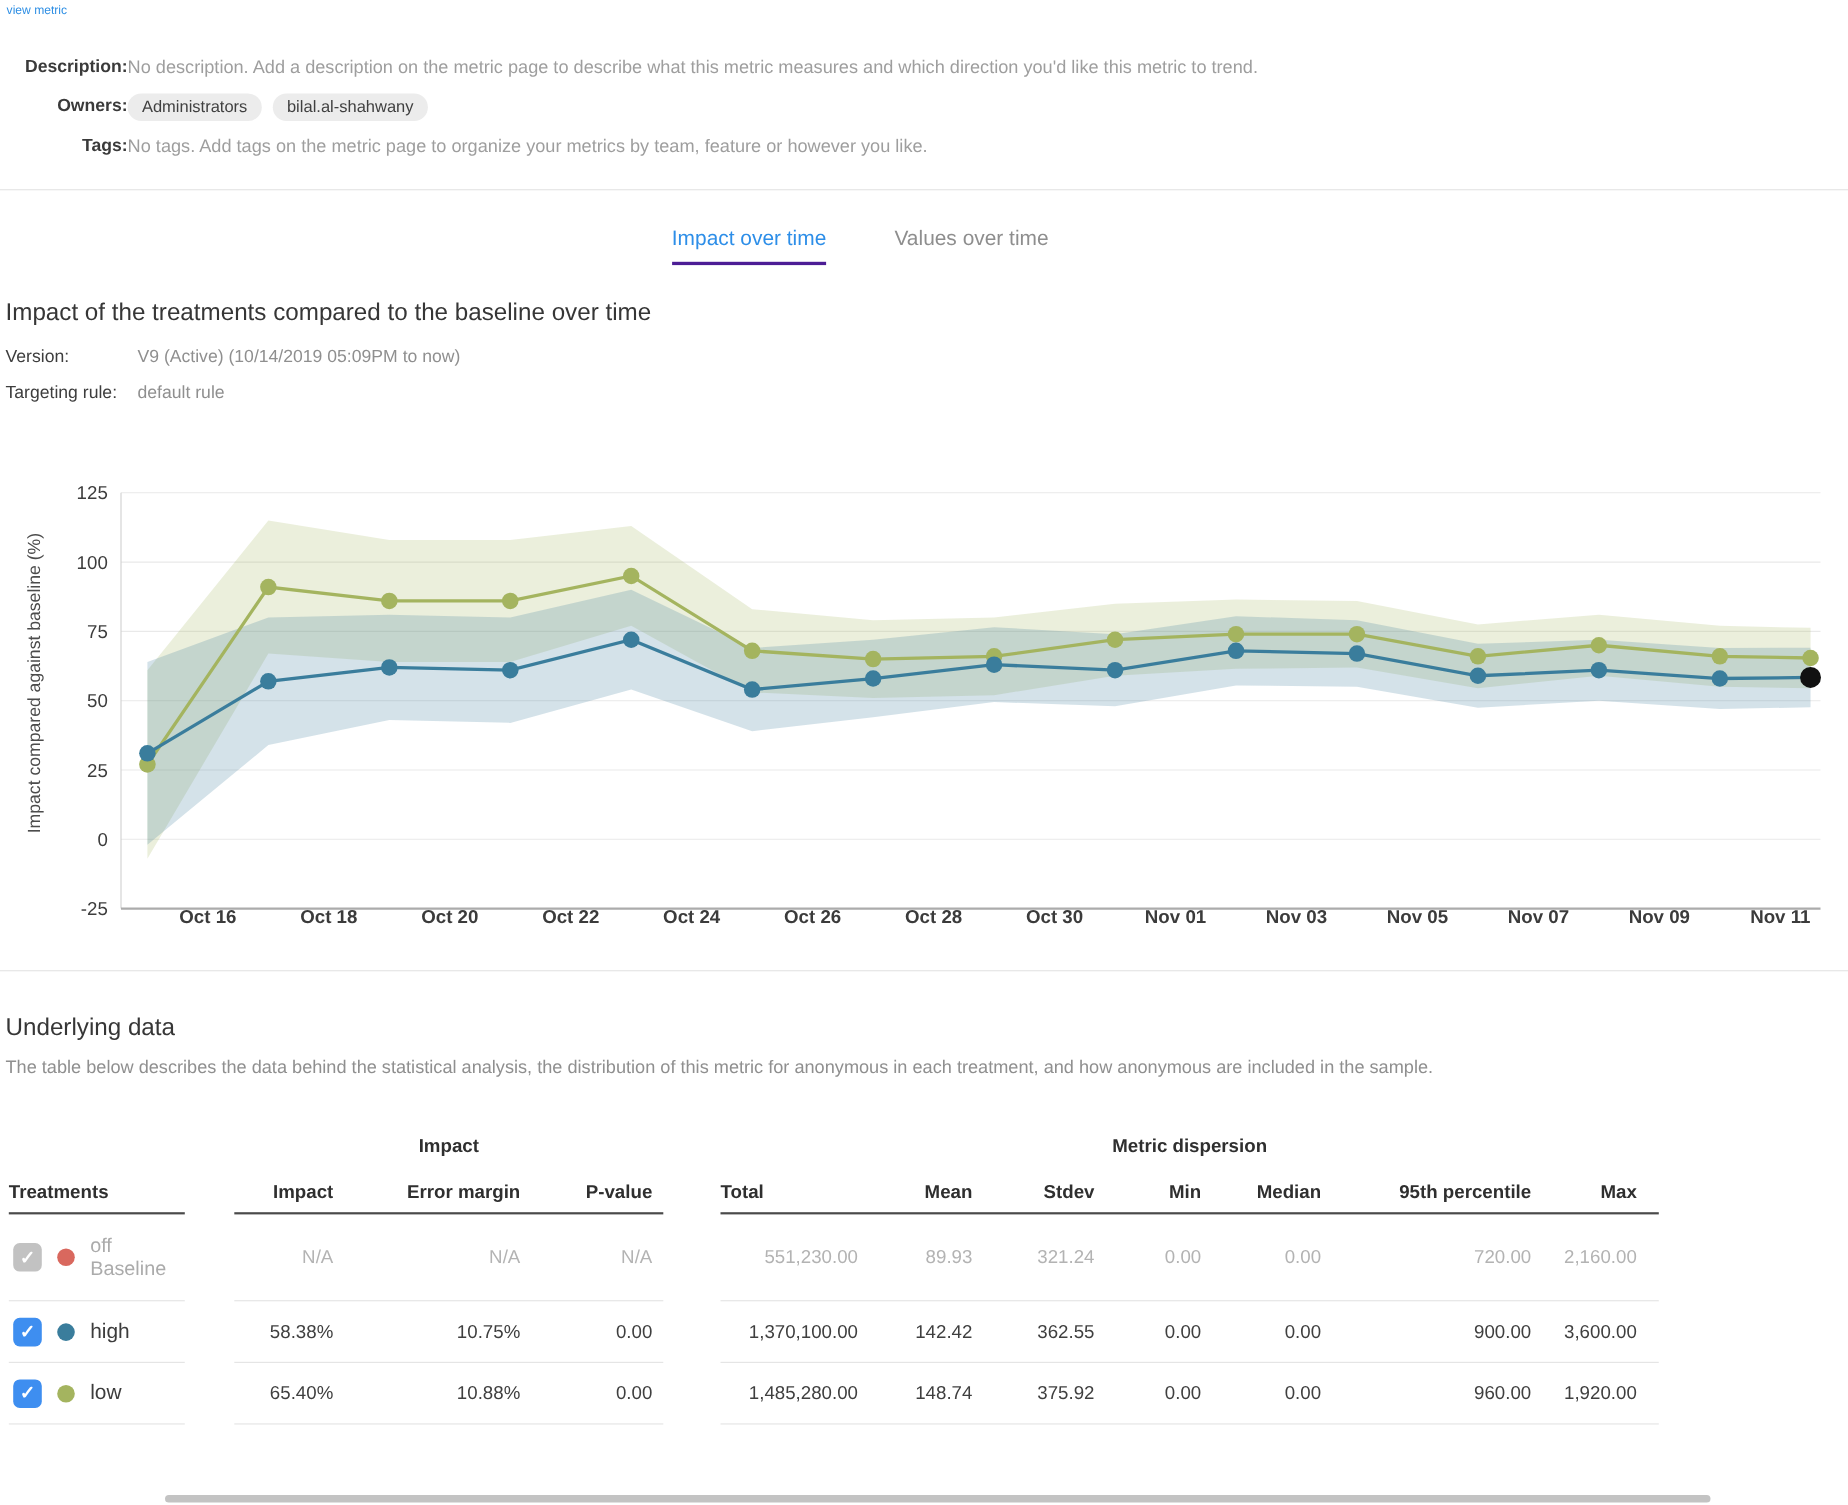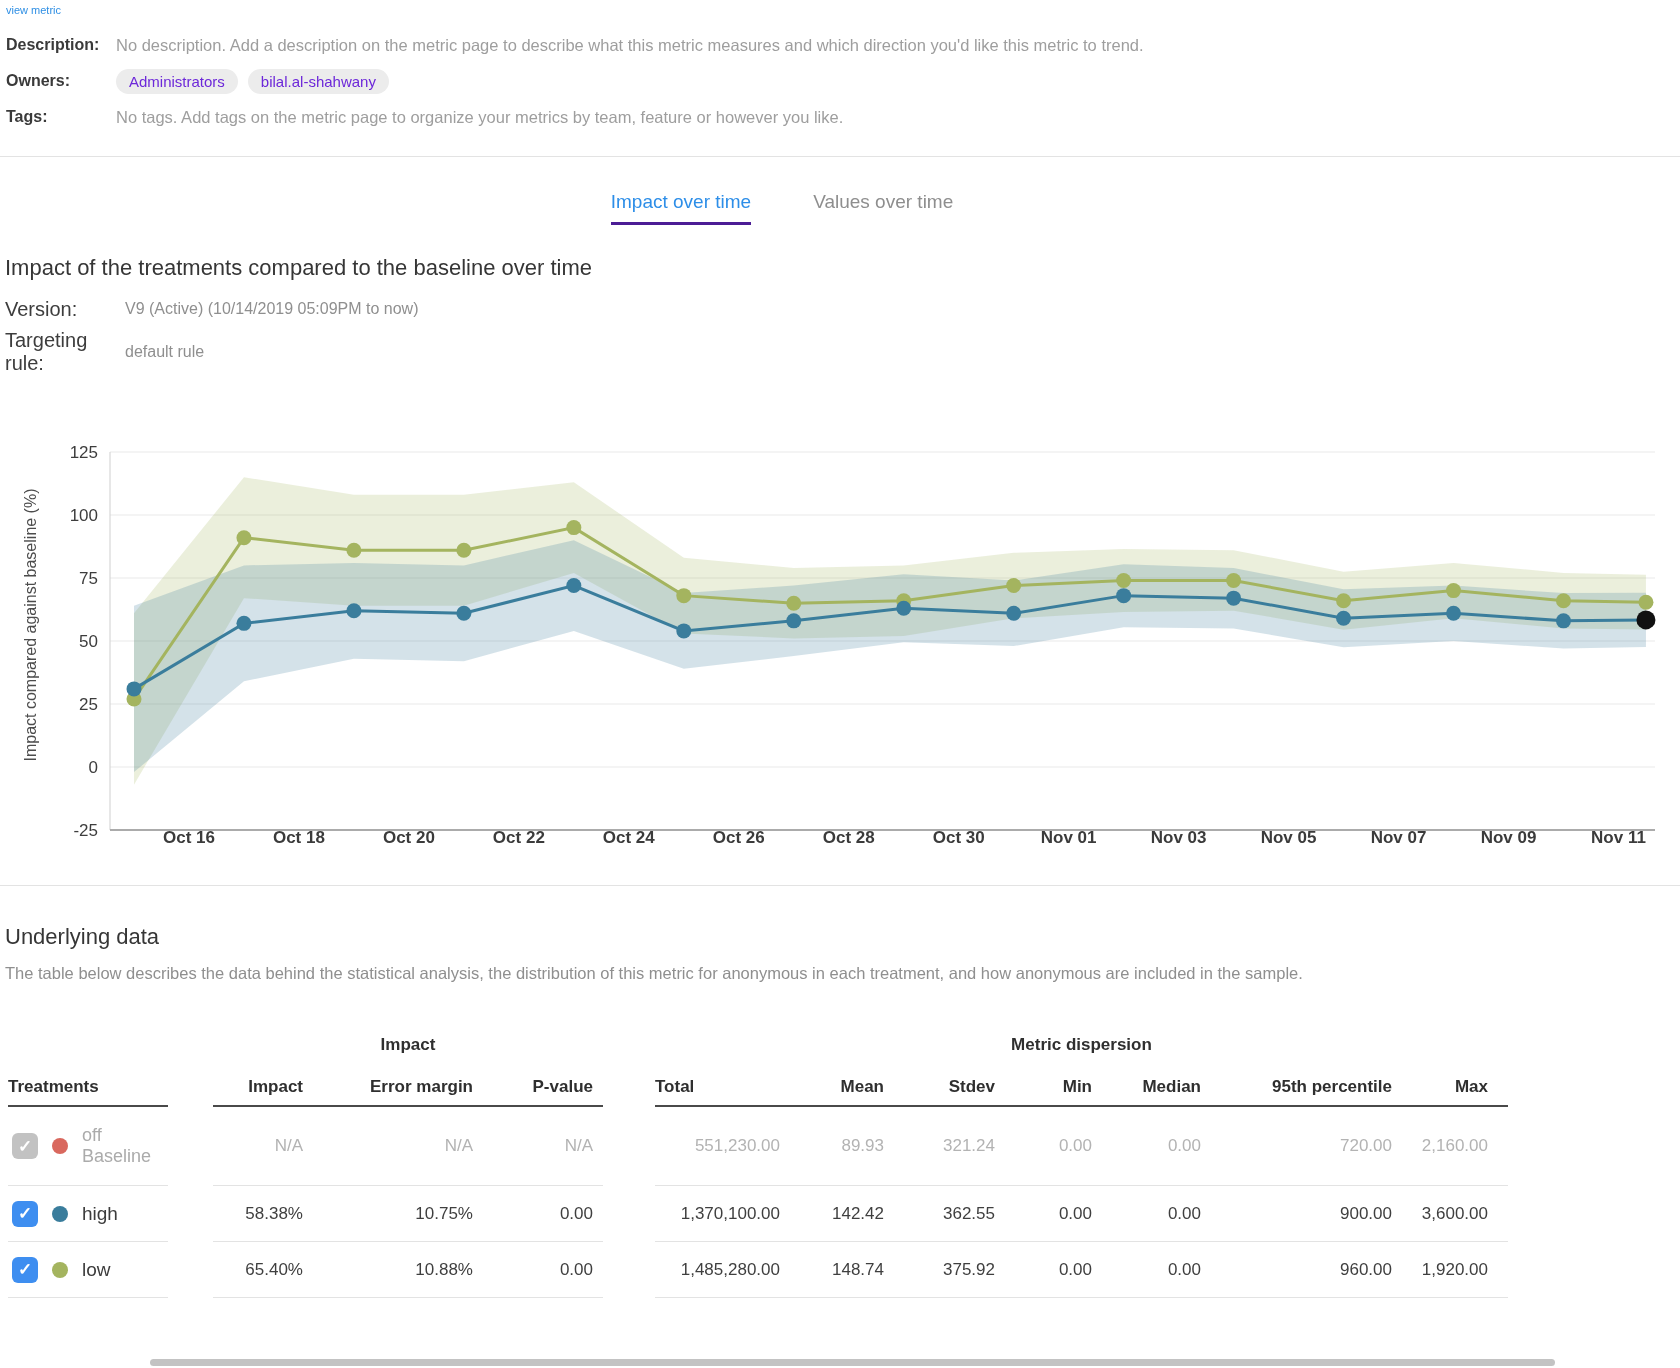--- a/index.html
+++ b/index.html
@@ -6,40 +6,40 @@
   html,body { width:1680px; height:1368px; overflow:hidden; background:#ffffff;
     font-family:"Liberation Sans", sans-serif; color:#3c3c3c; }
 
   .page { position:relative; width:1680px; height:1368px; }
 
   
   .hdr { padding:4px 0 0 6px; display:flex; align-items:baseline; gap:18px; }
   .hdr h1 { font-size:23px; font-weight:bold; color:#2b2b2b; letter-spacing:0.2px; }
   .hdr a.view-metric { font-size:11px; color:#2f8fe4; text-decoration:none; cursor:pointer; }
 
-  .meta { margin-top:15px; padding-left:6px; }
+  .meta { margin-top:31px; padding-left:6px;text-align:right; }
   .meta-row { display:flex; align-items:center; min-height:28px; margin-bottom:8px; }
   .meta-label { width:110px; font-size:16px; font-weight:bold; color:#3a3a3a; flex:0 0 110px; }
   .meta-value { font-size:16.5px; color:#9e9e9e; }
-  .pill { display:inline-block; background:#ececec; color:#6d28d9; font-size:15px;
+  .pill { display:inline-block; background:#ececec; color:#404040; font-size:15px;
     border-radius:13px; padding:4px 13px; margin-right:10px; }
 
   .divider { border-top:1px solid #e3e3e3; margin-top:25px; }
 
   
   .tabs { display:flex; justify-content:center; gap:62px; padding-top:34px; transform:translateX(-58px); }
   .tab { font-size:19px; padding-bottom:9px; cursor:pointer; }
   .tab.active { color:#2d8ee8; border-bottom:3px solid #4c1d95; }
   .tab.inactive { color:#8e8e8e; }
 
   
   .sect-title { margin:30px 0 0 5px; font-size:22px; font-weight:400; color:#363636; }
   .vrows { margin-top:15px; padding-left:5px; }
   .vrow { display:flex; min-height:26px; margin-bottom:7px; align-items:center; }
-  .vlabel { width:120px; flex:0 0 120px; font-size:20px; color:#3d3d3d; }
+  .vlabel { width:120px; flex:0 0 120px; font-size:16px; color:#3d3d3d; }
   .vvalue { font-size:16px; color:#8f8f8f; }
 
   .chart-wrap { margin-top:60px; }
   svg text { font-family:"Liberation Sans", sans-serif; }
   .ytick { font-size:17px; fill:#3d3d3d; }
   .xtick { font-size:17px; font-weight:bold; fill:#3b3b3b; }
   .axis-title { font-size:16px; fill:#4c4c4c; }
 
   
   .und-title { margin:38px 0 0 5px; font-size:22px; font-weight:400; color:#363636; }

